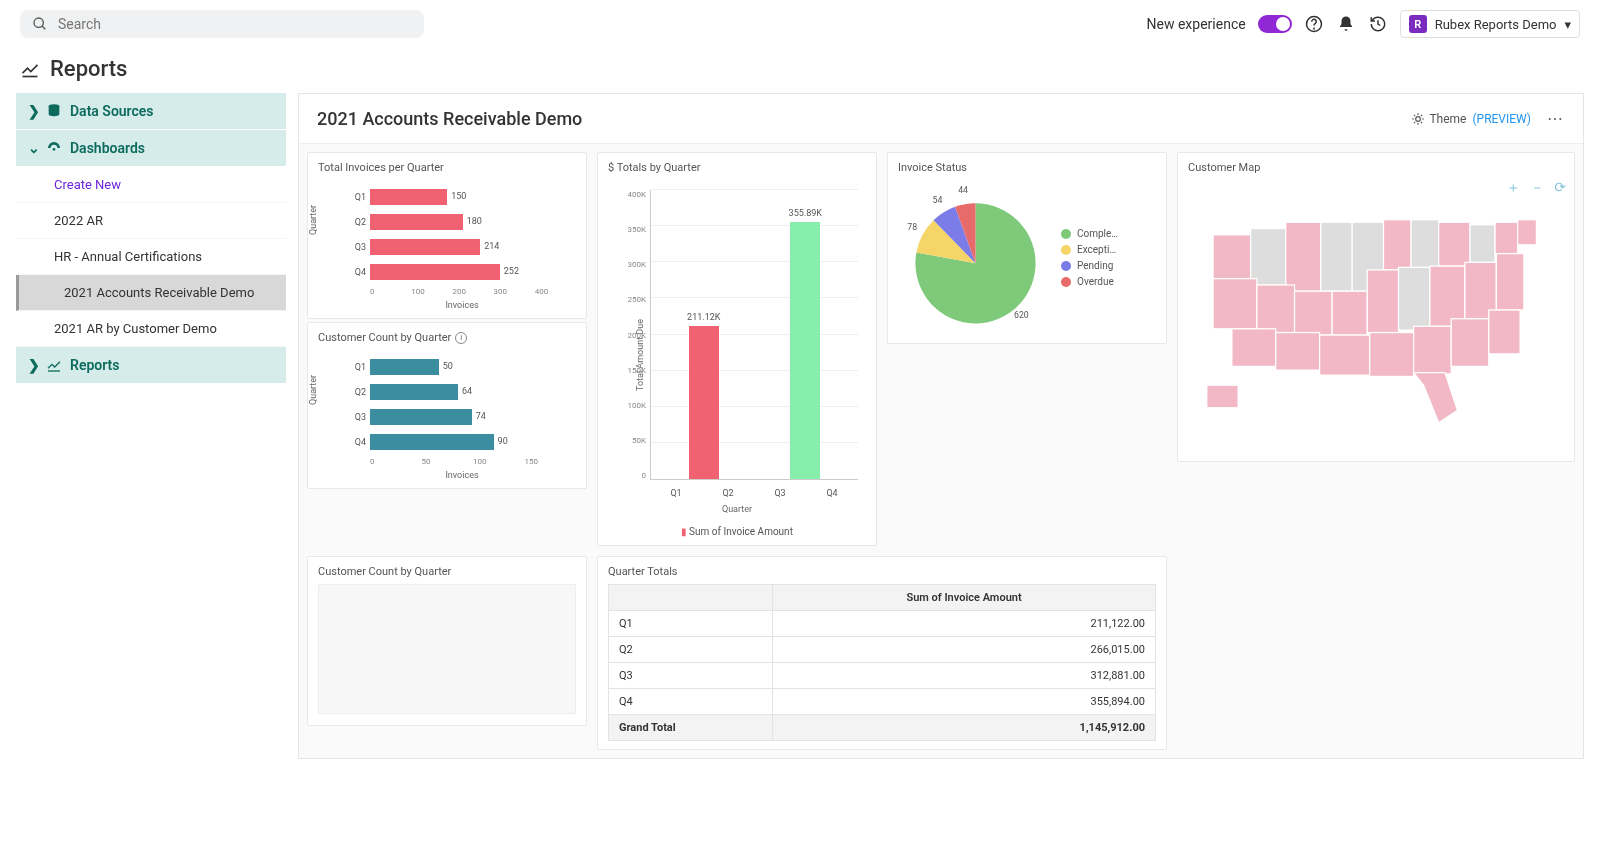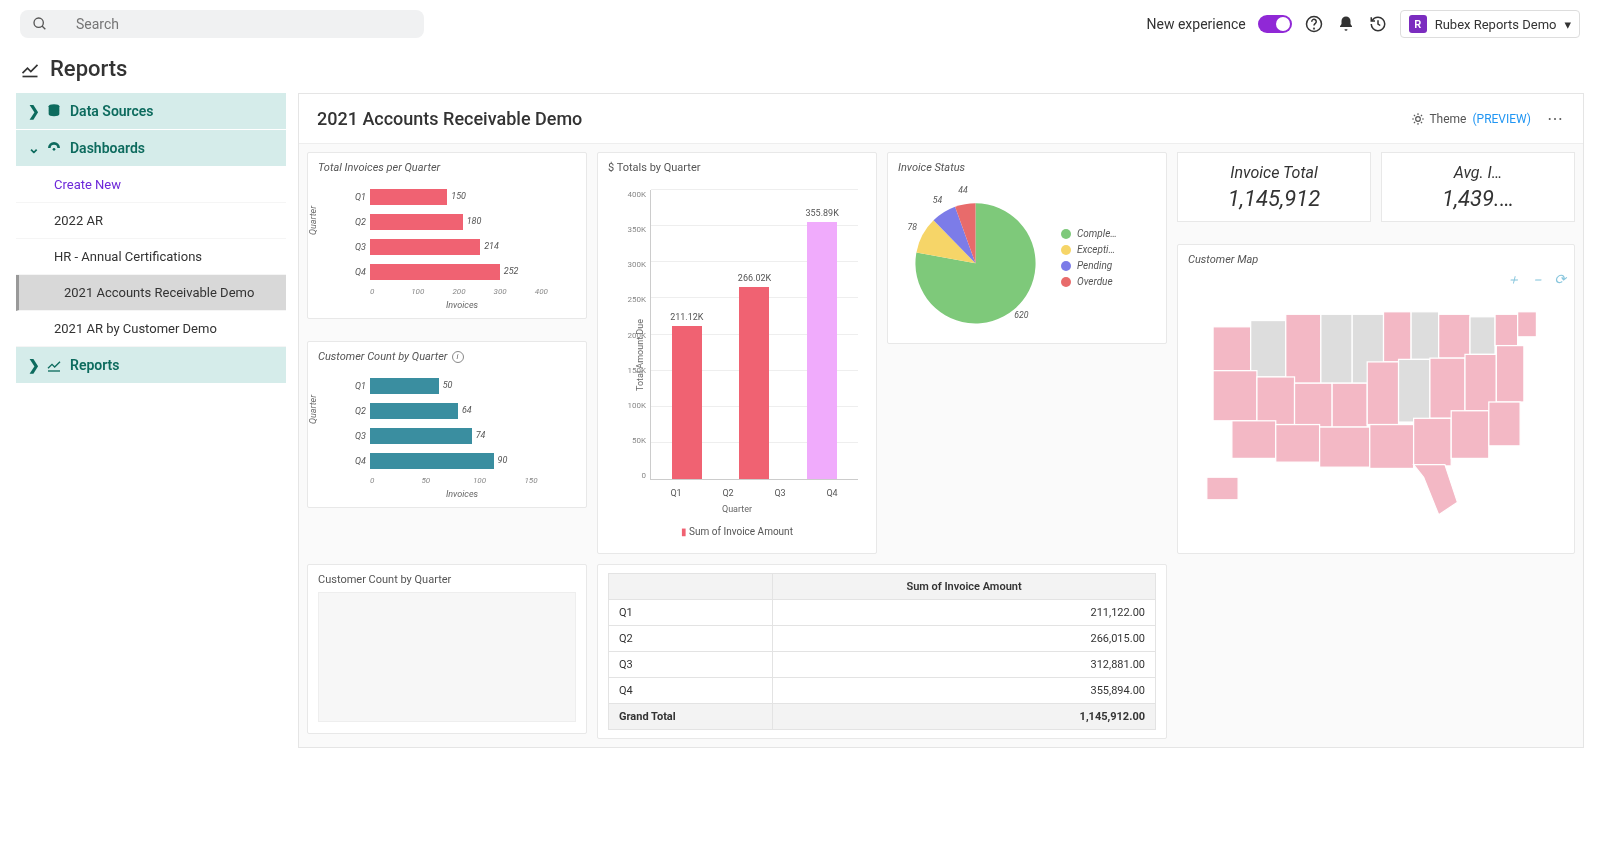--- a/index.html
+++ b/index.html
@@ -1,18 +1,18 @@
 <!DOCTYPE html>
 <html><head>
 <meta charset="utf-8">
 <style>
 * { box-sizing: border-box; margin: 0; padding: 0; font-family: -apple-system, BlinkMacSystemFont, "Segoe UI", Roboto, sans-serif; }
 body { background: #fff; color: #333; font-size: 13px; }
 .topbar { display: flex; align-items: center; padding: 10px 20px; gap: 12px; }
-.searchbox { display: flex; align-items: center; background: #f0f1f2; border-radius: 8px; padding: 6px 12px; width: 404px; gap: 28px; }
+.searchbox { display: flex; align-items: center; background: #f0f1f2; border-radius: 8px; padding: 6px 12px; width: 404px; gap: 10px; }
 .searchbox input { border: none; background: transparent; outline: none; font-size: 14px; flex: 1; color: #666; }
 .spacer { flex: 1; }
 .toggle-label { font-size: 14px; color: #333; }
 .toggle { width: 34px; height: 18px; background: #9028d6; border-radius: 10px; position: relative; cursor: pointer; }
 .toggle::after { content:""; position:absolute; right:2px; top:2px; width:14px; height:14px; background:#fff; border-radius:50%; }
 .icon-btn { width: 20px; height: 20px; display:flex; align-items:center; justify-content:center; cursor:pointer; color:#333; }
 .profile-btn { display:flex; align-items:center; gap:8px; border:1px solid #ddd; border-radius:4px; padding:4px 8px; cursor:pointer; font-size:13px; }
 .profile-avatar { width:18px; height:18px; background:#7b2cbf; color:#fff; border-radius:3px; display:flex; align-items:center; justify-content:center; font-size:11px; font-weight:600; }
 .page-title-row { display:flex; align-items:center; gap:10px; padding: 8px 20px 12px; }
 .page-title-row h1 { font-size: 22px; font-weight: 500; color:#333; }
@@ -70,21 +70,21 @@
 
 .map-ctrl { position:absolute; top:26px; right:8px; display:flex; gap:10px; color:#88c6dd; font-size:14px;}
 
 .tbl { width:100%; border-collapse:collapse; font-size:11px;}
 .tbl th, .tbl td { border:1px solid #e3e3e3; padding:6px 10px; text-align:left;}
 .tbl th { background:#f3f3f3; font-weight:600; text-align:center;}
 .tbl .num { text-align:right;}
 .tbl .total td { font-weight:700; background:#f3f3f3;}
 .htbl th { text-align:left; font-size:10px;}
 .scrollbar-fake { height:10px; background:#f0f0f0; display:flex; align-items:center; padding:0 6px; margin-top:2px; font-size:9px; color:#888; justify-content:flex-end;}
-.sep-col { display:flex; flex-direction:column; gap:22px;font-style:italic;}
+.sep-col { display:flex; flex-direction:column; gap:3px;}
 svg { display:block; }
 </style>
 </head>
 <body>
 
 <div class="topbar">
   <div class="searchbox">
     <span>
       <svg width="16" height="16" viewBox="0 0 24 24" fill="none" stroke="#555" stroke-width="2">
           <circle cx="10" cy="10" r="7"></circle>
@@ -308,24 +308,21 @@
               <div class="vbar-grid" style="bottom:25%"></div>
               <div class="vbar-grid" style="bottom:37.5%"></div>
               <div class="vbar-grid" style="bottom:50%"></div>
               <div class="vbar-grid" style="bottom:62.5%"></div>
               <div class="vbar-grid" style="bottom:75%"></div>
               <div class="vbar-grid" style="bottom:87.5%"></div>
               <div class="vbar-grid" style="bottom:100%"></div>
               <div class="vbar" style="height:52.78%;background:#f06272">
                 <span class="vbar-dlabel">211.12K</span>
               </div>
-              <div class="vbar" style="height:66.50500000000001%;background:#f06272">
-                <span class="vbar-dlabel">266.02K</span>
-              </div>
-              <div class="vbar" style="height:88.9725%;background:#f0abfc">
+              <div class="vbar" style="height:88.9725%;background:#86efac">
                 <span class="vbar-dlabel">355.89K</span>
               </div>
             </div>
             <div class="vbar-xaxis">
               <span>Q1</span>
               <span>Q2</span>
               <span>Q3</span>
               <span>Q4</span>
             </div>
             <div class="vbar-xlabel">Quarter</div>
@@ -354,30 +351,20 @@
                 <div class="legend-row"><span class="legend-sw" style="background:#7ec97a"></span>Comple…</div>
                 <div class="legend-row"><span class="legend-sw" style="background:#f6d568"></span>Excepti…</div>
                 <div class="legend-row"><span class="legend-sw" style="background:#7c7ce8"></span>Pending</div>
                 <div class="legend-row"><span class="legend-sw" style="background:#e86b6b"></span>Overdue</div>
               </div>
           </div>
         </div>
       </div>
 
       <div class="sep-col">
-        <div class="kpi-row">
-          <div class="kpi">
-            <div class="kpi-title">Invoice Total</div>
-            <div class="kpi-val">1,145,912</div>
-          </div>
-          <div class="kpi">
-            <div class="kpi-title">Avg. I…</div>
-            <div class="kpi-val">1,439.…</div>
-          </div>
-        </div>
         <div class="widget" style="height:310px;">
           <div class="widget-title">Customer Map</div>
           <div class="map-ctrl">
             <span>＋</span>
             <span>－</span>
             <span>⟳</span>
           </div>
           <svg width="100%" height="260" viewBox="0 0 300 200">
             <g fill="#f3b8c5" stroke="#fff" stroke-width="1">
               <rect x="20" y="40" width="30" height="35"></rect>
@@ -413,20 +400,21 @@
           </svg>
         </div>
       </div>
 
       <div class="widget" style="height:170px;">
         <div class="widget-title">Customer Count by Quarter</div>
         <div style="background:#f7f7f7;height:130px;border:1px solid #eee;"></div>
       </div>
 
       <div class="widget" style="grid-column:2/4;">
+        <div class="widget-title">Quarter Totals</div>
         <table class="tbl" id="qtable">
             <tbody>
               <tr>
                 <th style="width:30%"></th>
                 <th>Sum of Invoice Amount</th>
               </tr>
               <tr>
                 <td>Q1</td>
                 <td class="num">211,122.00</td>
               </tr>

